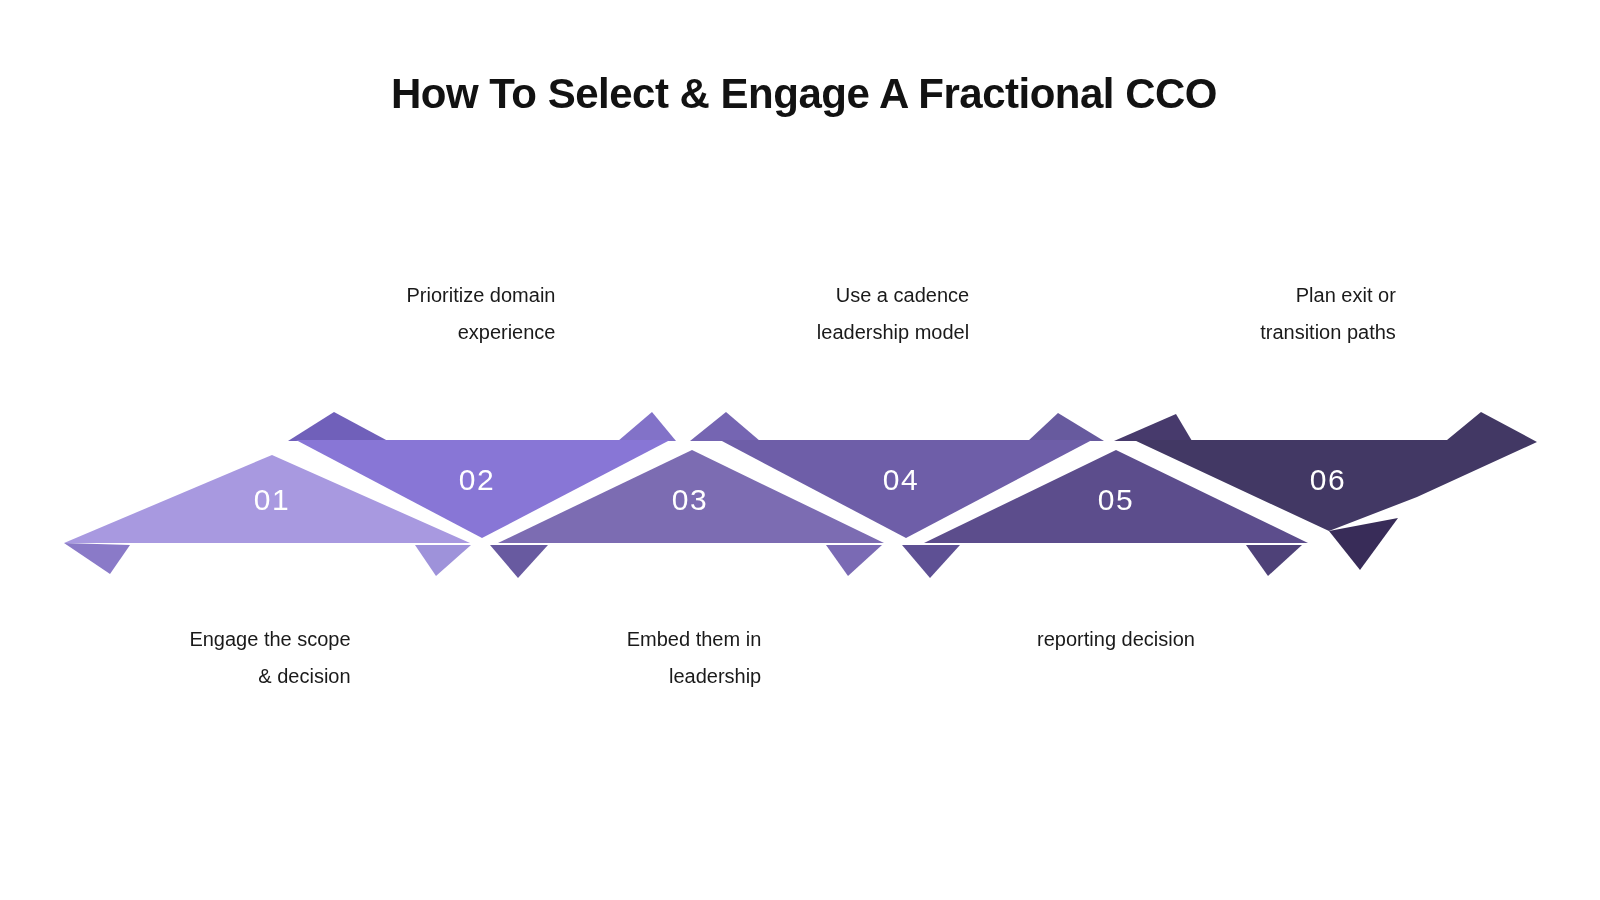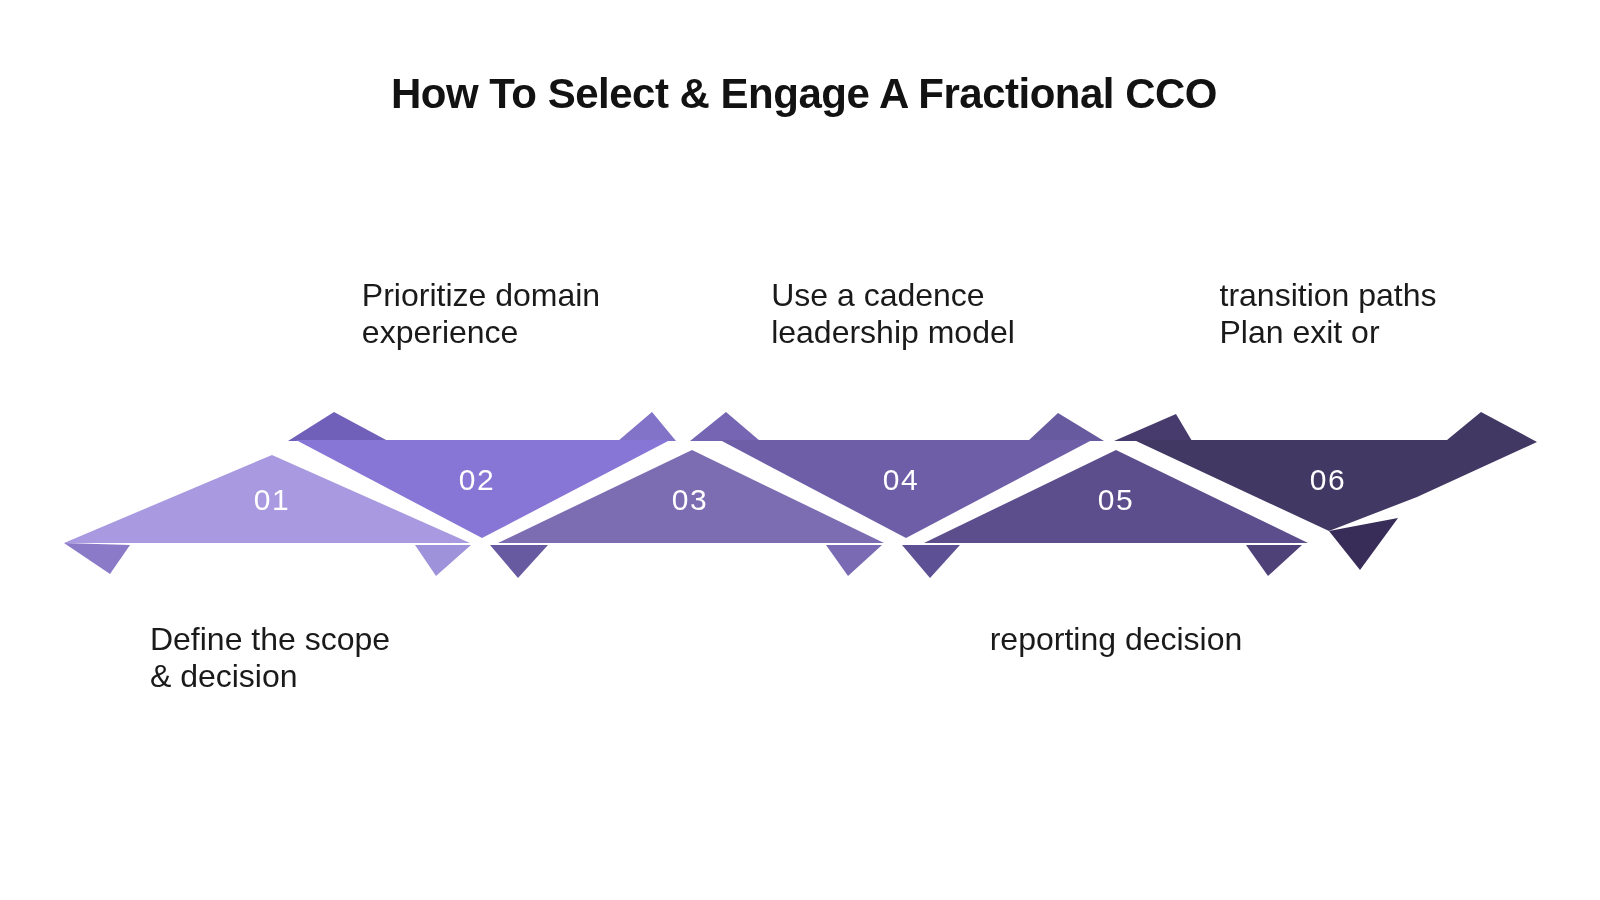--- a/index.html
+++ b/index.html
@@ -15,21 +15,21 @@
     letter-spacing:-0.5px;
     margin-left:19px;
   }
   .diagram-svg{position:absolute;left:0;top:0;}
   .step-number{
     font-family:"Liberation Sans", sans-serif;
     font-size:30px;letter-spacing:1.5px;
   }
   .step-label{
     position:absolute;transform:translateX(-50%);
-    text-align:left;font-size:32px;line-height:37px;color:#1a1a1a;
+    text-align:right;font-size:20px;line-height:37px;color:#1a1a1a;
     white-space:nowrap;
   }
   .step-label.top{top:277px;}
   .step-label.bottom{top:621px;}
   .step-label span{display:block;}
 </style>
 </head>
 <body>
 
 <div class="stage">
@@ -60,33 +60,37 @@
 
     <text class="step-number" x="272" y="510" text-anchor="middle" fill="#ffffff">01</text>
     <text class="step-number" x="477" y="490" text-anchor="middle" fill="#ffffff">02</text>
     <text class="step-number" x="690" y="510" text-anchor="middle" fill="#ffffff">03</text>
     <text class="step-number" x="901" y="490" text-anchor="middle" fill="#ffffff">04</text>
     <text class="step-number" x="1116" y="510" text-anchor="middle" fill="#ffffff">05</text>
     <text class="step-number" x="1328" y="490" text-anchor="middle" fill="#ffffff">06</text>
   </svg>
 
   <div class="step-label bottom" style="left:270px">
-    <span>Define the scope</span>
+    <span>Engage the scope</span>
     <span>&amp; decision</span>
+  </div>
+  <div class="step-label bottom" style="left:694px">
+    <span>Embed them in</span>
+    <span>leadership</span>
   </div>
   <div class="step-label bottom" style="left:1116px">
     <span>reporting decision</span>
   </div>
 
   <div class="step-label top" style="left:481px">
     <span>Prioritize domain</span>
     <span>experience</span>
   </div>
   <div class="step-label top" style="left:893px">
     <span>Use a cadence</span>
     <span>leadership model</span>
   </div>
   <div class="step-label top" style="left:1328px">
+    <span>Plan exit or</span>
     <span>transition paths</span>
-    <span>Plan exit or</span>
   </div>
 
 </div>
 
 </body></html>

